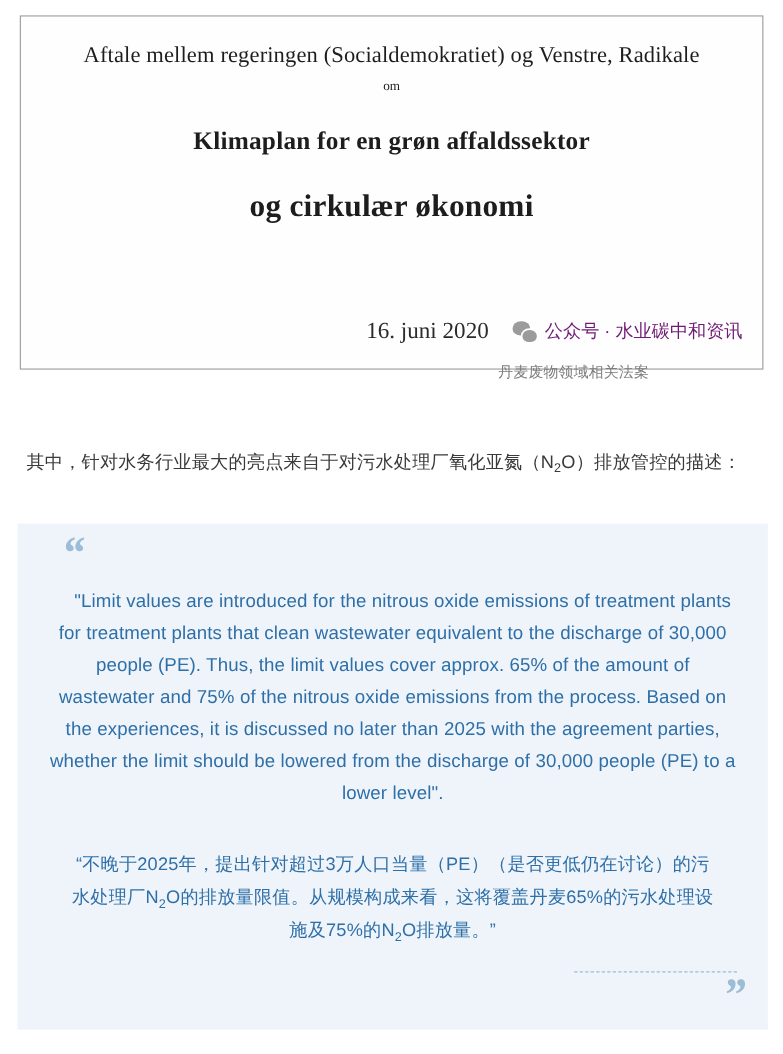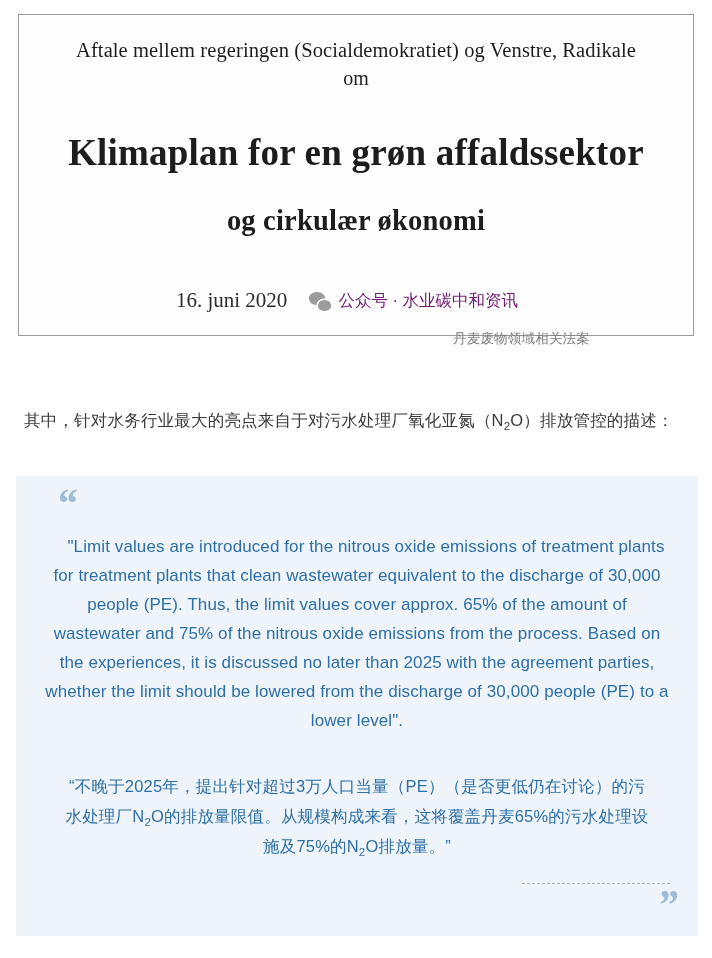--- a/index.html
+++ b/index.html
@@ -45,44 +45,44 @@
   }
   .doc-pre {
     font-size: 20.5px;
     line-height: 27px;
     letter-spacing: 0.1px;
   }
   .doc-pre div {
     white-space: nowrap;
   }
   .doc-om {
-    font-size: 20px;
+    font-size: 12px;
     line-height: 26px;
     margin-top: 1px;
   }
   .doc-title1 {
-    font-size: 37px;
+    font-size: 23px;
     font-weight: bold;
-    margin-top: 40px;
+    margin-top: 24px;
     letter-spacing: 0.2px;
   }
   .doc-title2 {
     font-size: 28.5px;
     font-weight: bold;
     margin-top: 31px;
     letter-spacing: 0.2px;
   }
   .doc-date-row {
     position: absolute;
     left: 0;
     right: 0;
     bottom: 22px;
     display: flex;
     align-items: center;
-    justify-content: center;
+    justify-content: flex-end;
     padding-right: 18px;
     box-sizing: border-box;
   }
   .doc-date {
     font-family: "Liberation Serif", serif;
     font-size: 21px;
     color: #2b2b2b;
     margin-right: 22px;
   }
 

